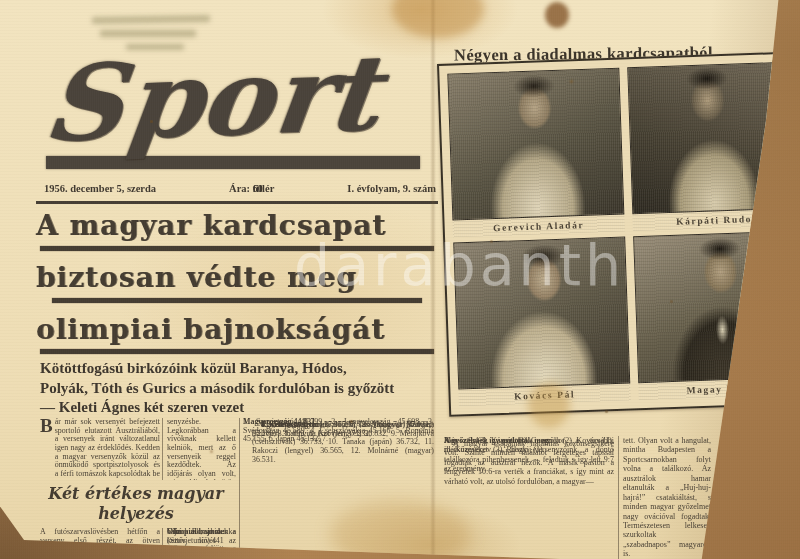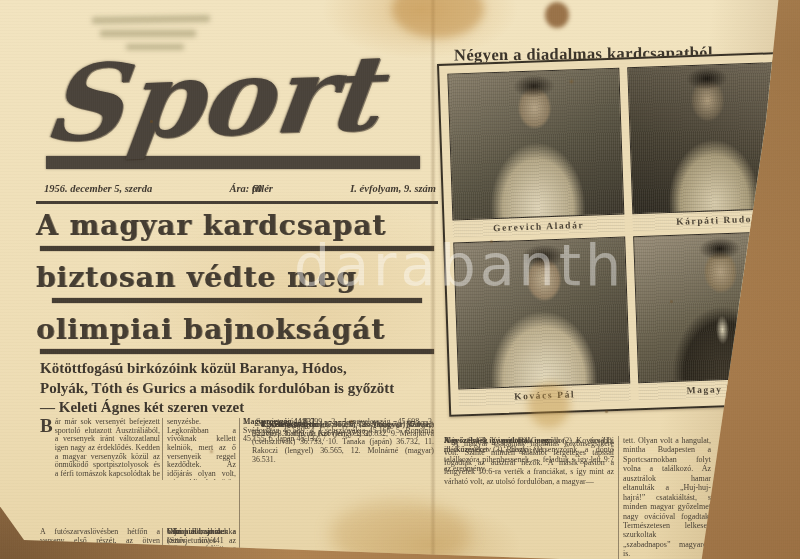--- a/index.html
+++ b/index.html
@@ -29,21 +29,21 @@
   
   .masthead-bar{left:46px;top:156px;width:374px;height:13px;background:#4b443b;
     box-shadow:0 0 2px rgba(60,50,40,.6);}
   .masthead{left:64px;top:52px;width:420px;height:130px;
     font-family:"DejaVu Serif",serif;font-style:italic;font-weight:700;
     font-size:104px;line-height:1;color:#49423a;letter-spacing:0px;
     transform:rotate(-2deg) skewX(-12deg) scaleX(1.04);transform-origin:left top;
     text-shadow:1px 1px 0 rgba(58,50,40,.55), -1px 0 1px rgba(58,50,40,.35), 0 0 3px rgba(70,60,45,.4);}
   .dateline{left:44px;top:183px;width:392px;display:flex;justify-content:space-between;align-items:baseline;
     font-weight:700;font-size:10.5px;color:#3f382f;}
-  .dateline span{position:static;font-style:italic;}
+  .dateline span{position:static;}
   .price-num{font-size:10px;}
   .top-rule{left:36px;top:201px;width:402px;height:3px;background:#463e34;}
 
   
   .headline{left:36px;top:207px;width:402px;}
   .headline .hl{position:static;
     font-family:"DejaVu Serif",serif;font-weight:700;
     font-size:28px;line-height:1.1;color:#443c31;letter-spacing:1px;
     text-shadow:1px 0 0 rgba(50,42,32,.6);padding:4px 0 3px;}
   .hl-bar{position:static;height:5px;background:#443c31;margin:1px 4px 8px;box-shadow:0 0 1px rgba(50,42,32,.7);}
@@ -199,20 +199,21 @@
           <span> 1. Leustean (román) 37.298, 2. Muratova (szovjet) 37.286, 3. Latinyina (szovjet) 37.232, </span>
           <b>4. Keleti (magyar) 37.065, 5. Tass (magyar) 37.031,</b>
           <span> 6. Bosakova (csehszlovák) 36.933, 7. Manyina (szovjet) 36.899, 8. Kot (lengyel) 36.832, 9. Merajková (csehszlovák) 36.733, 10. Tanaka (japán) 36.732, 11. Rakoczi (lengyel) 36.565, 12. Molnárné (magyar) 36.531.</span>
         </p>
     </div>
     <div class="vr vr1"></div>
     <div class="vr vr2"></div>
     <div class="vr vr4"></div>
 
     <div class="deer-heading">
+      <div>Két értékes magyar helyezés</div>
     </div>
     <div class="bcol colA2">
       <p>A futószarvaslövésben hétfőn a verseny első részét, az ötven egyeslövést bonyolították le. A rendezőség a verseny elsőnapi állásáról hivatalos eredménylistát nem adott ki. A nem hi-</p>
     </div>
     <div class="bcol colB2">
       <p>
           <span>bajnokunk, akinek a kettős lövés az erőssége, feljött a negyedik helyre, Kocsis pedig ötödik helyet szerzett.</span> 
           <b>Olimpiai bajnok:</b>
           <span> Viká Romanszenka (Szovjetunió) 441</span>
         </p>

